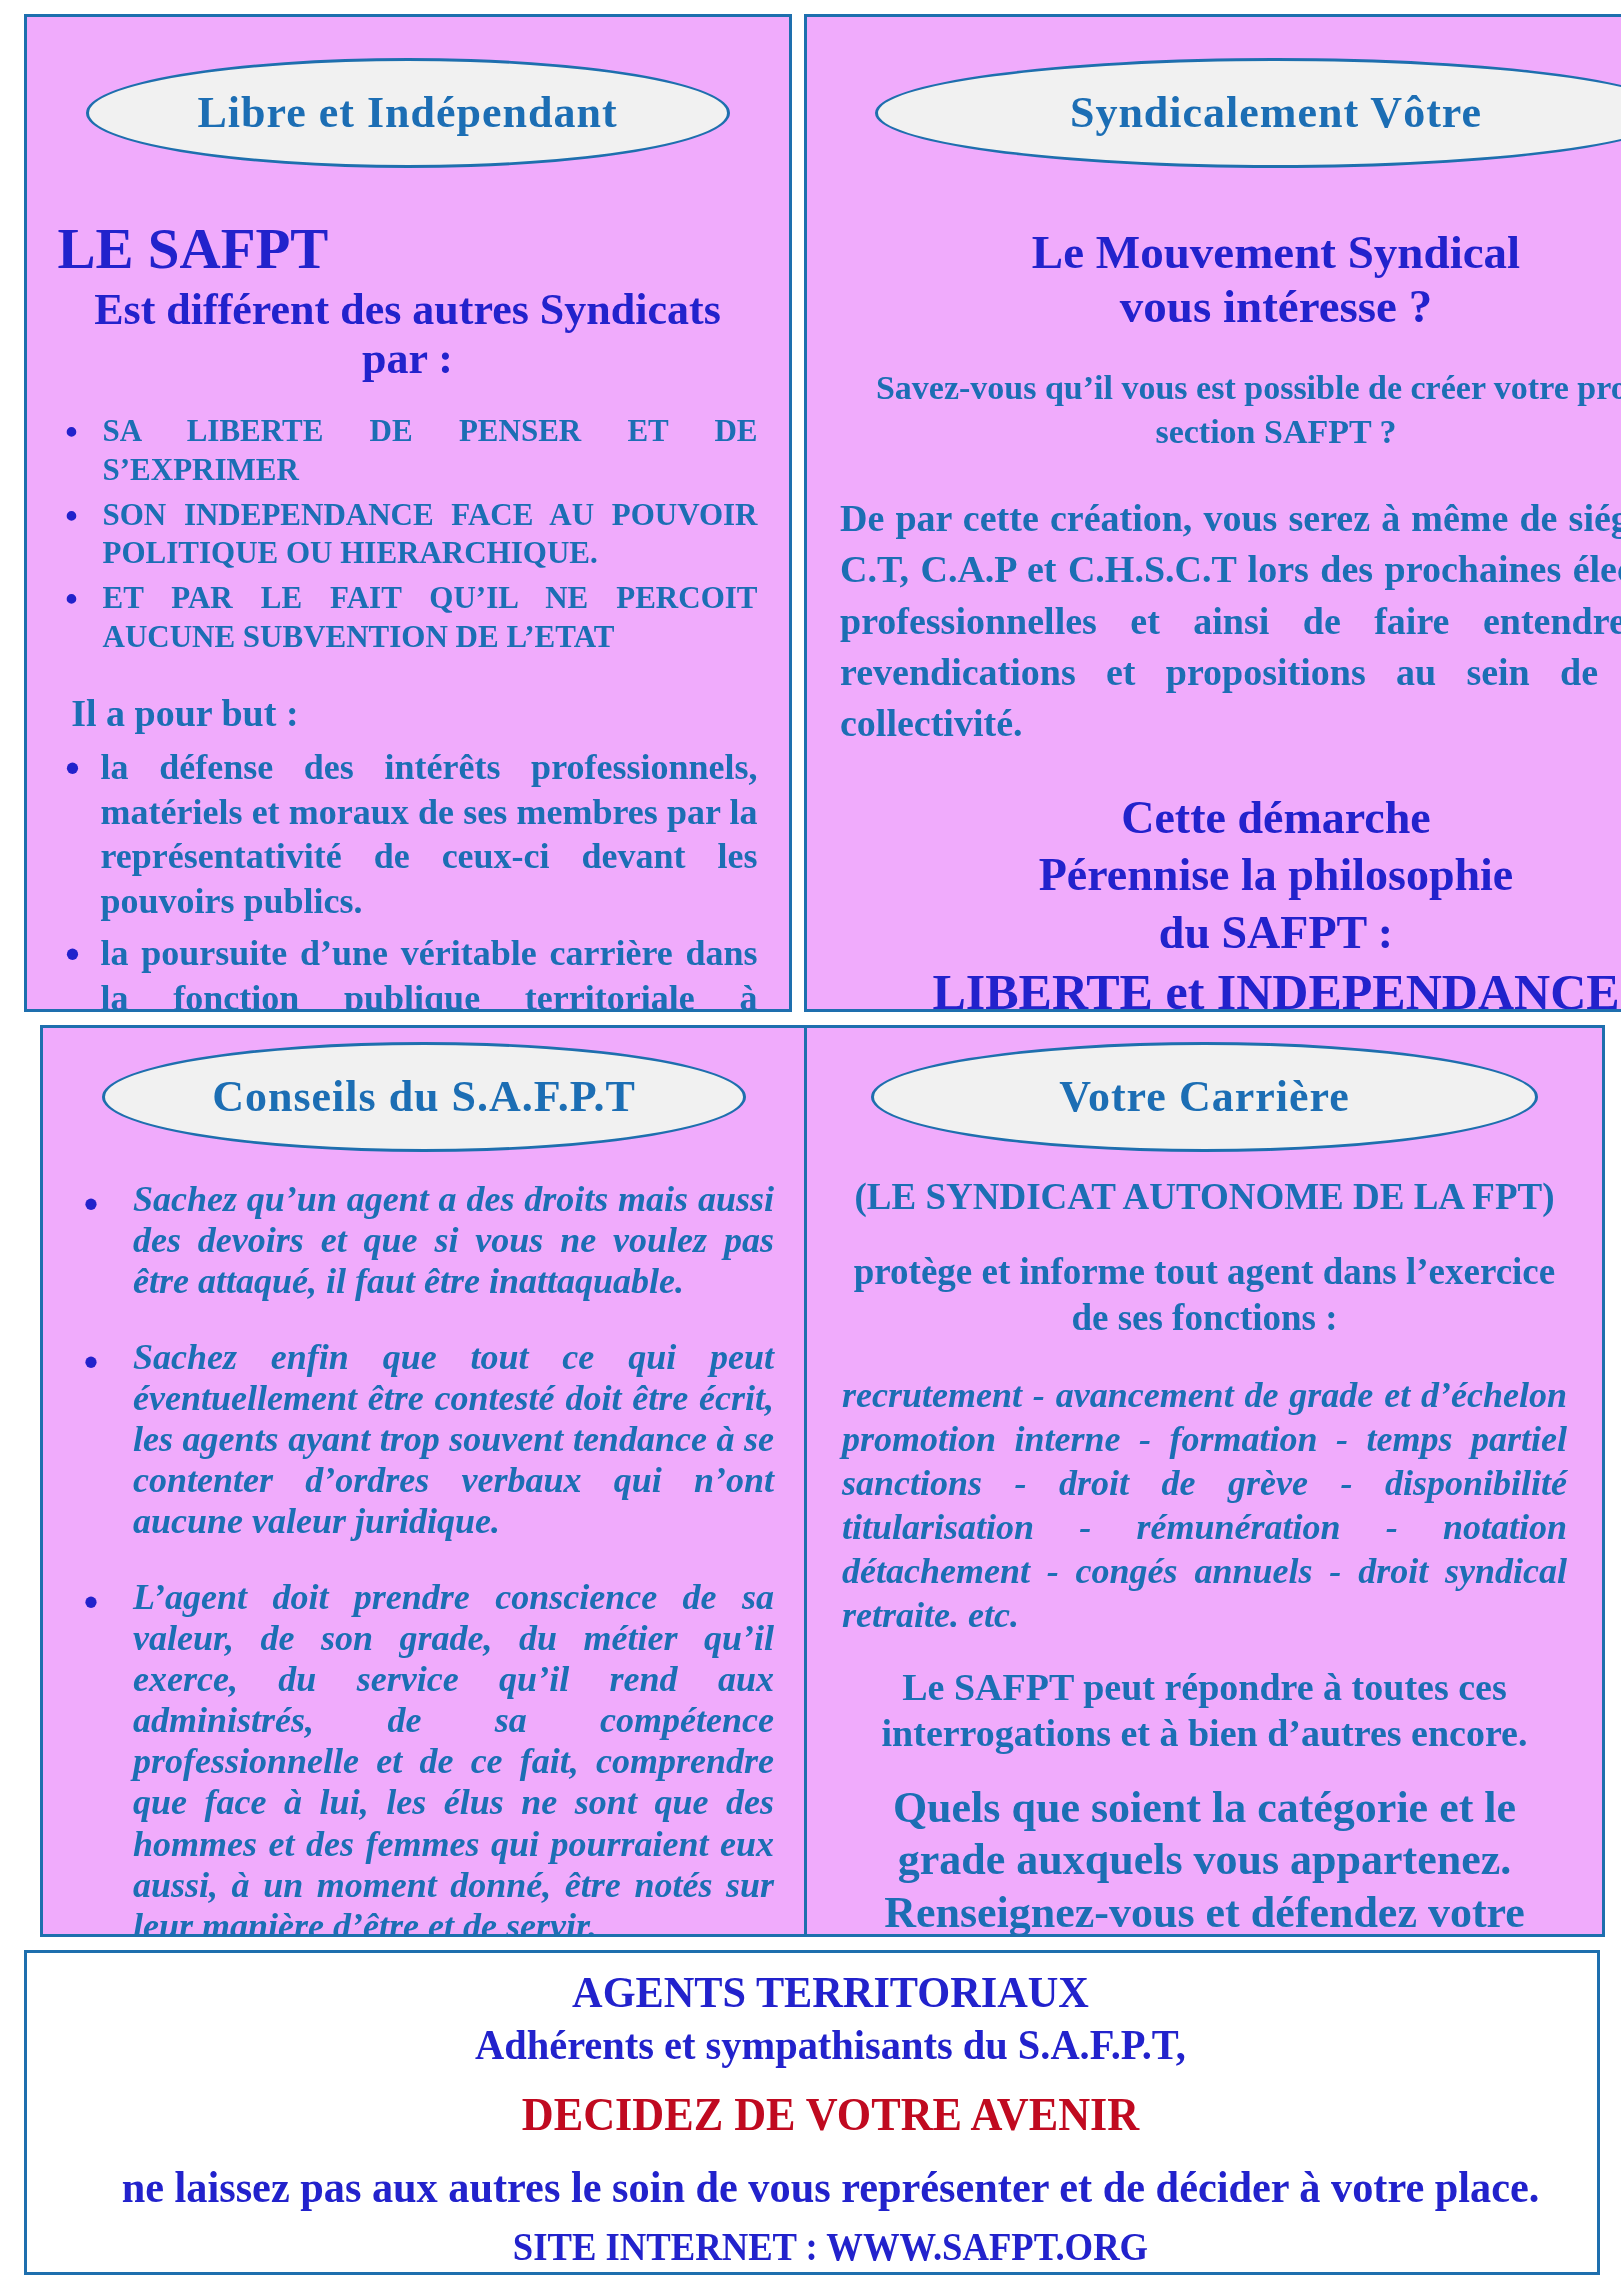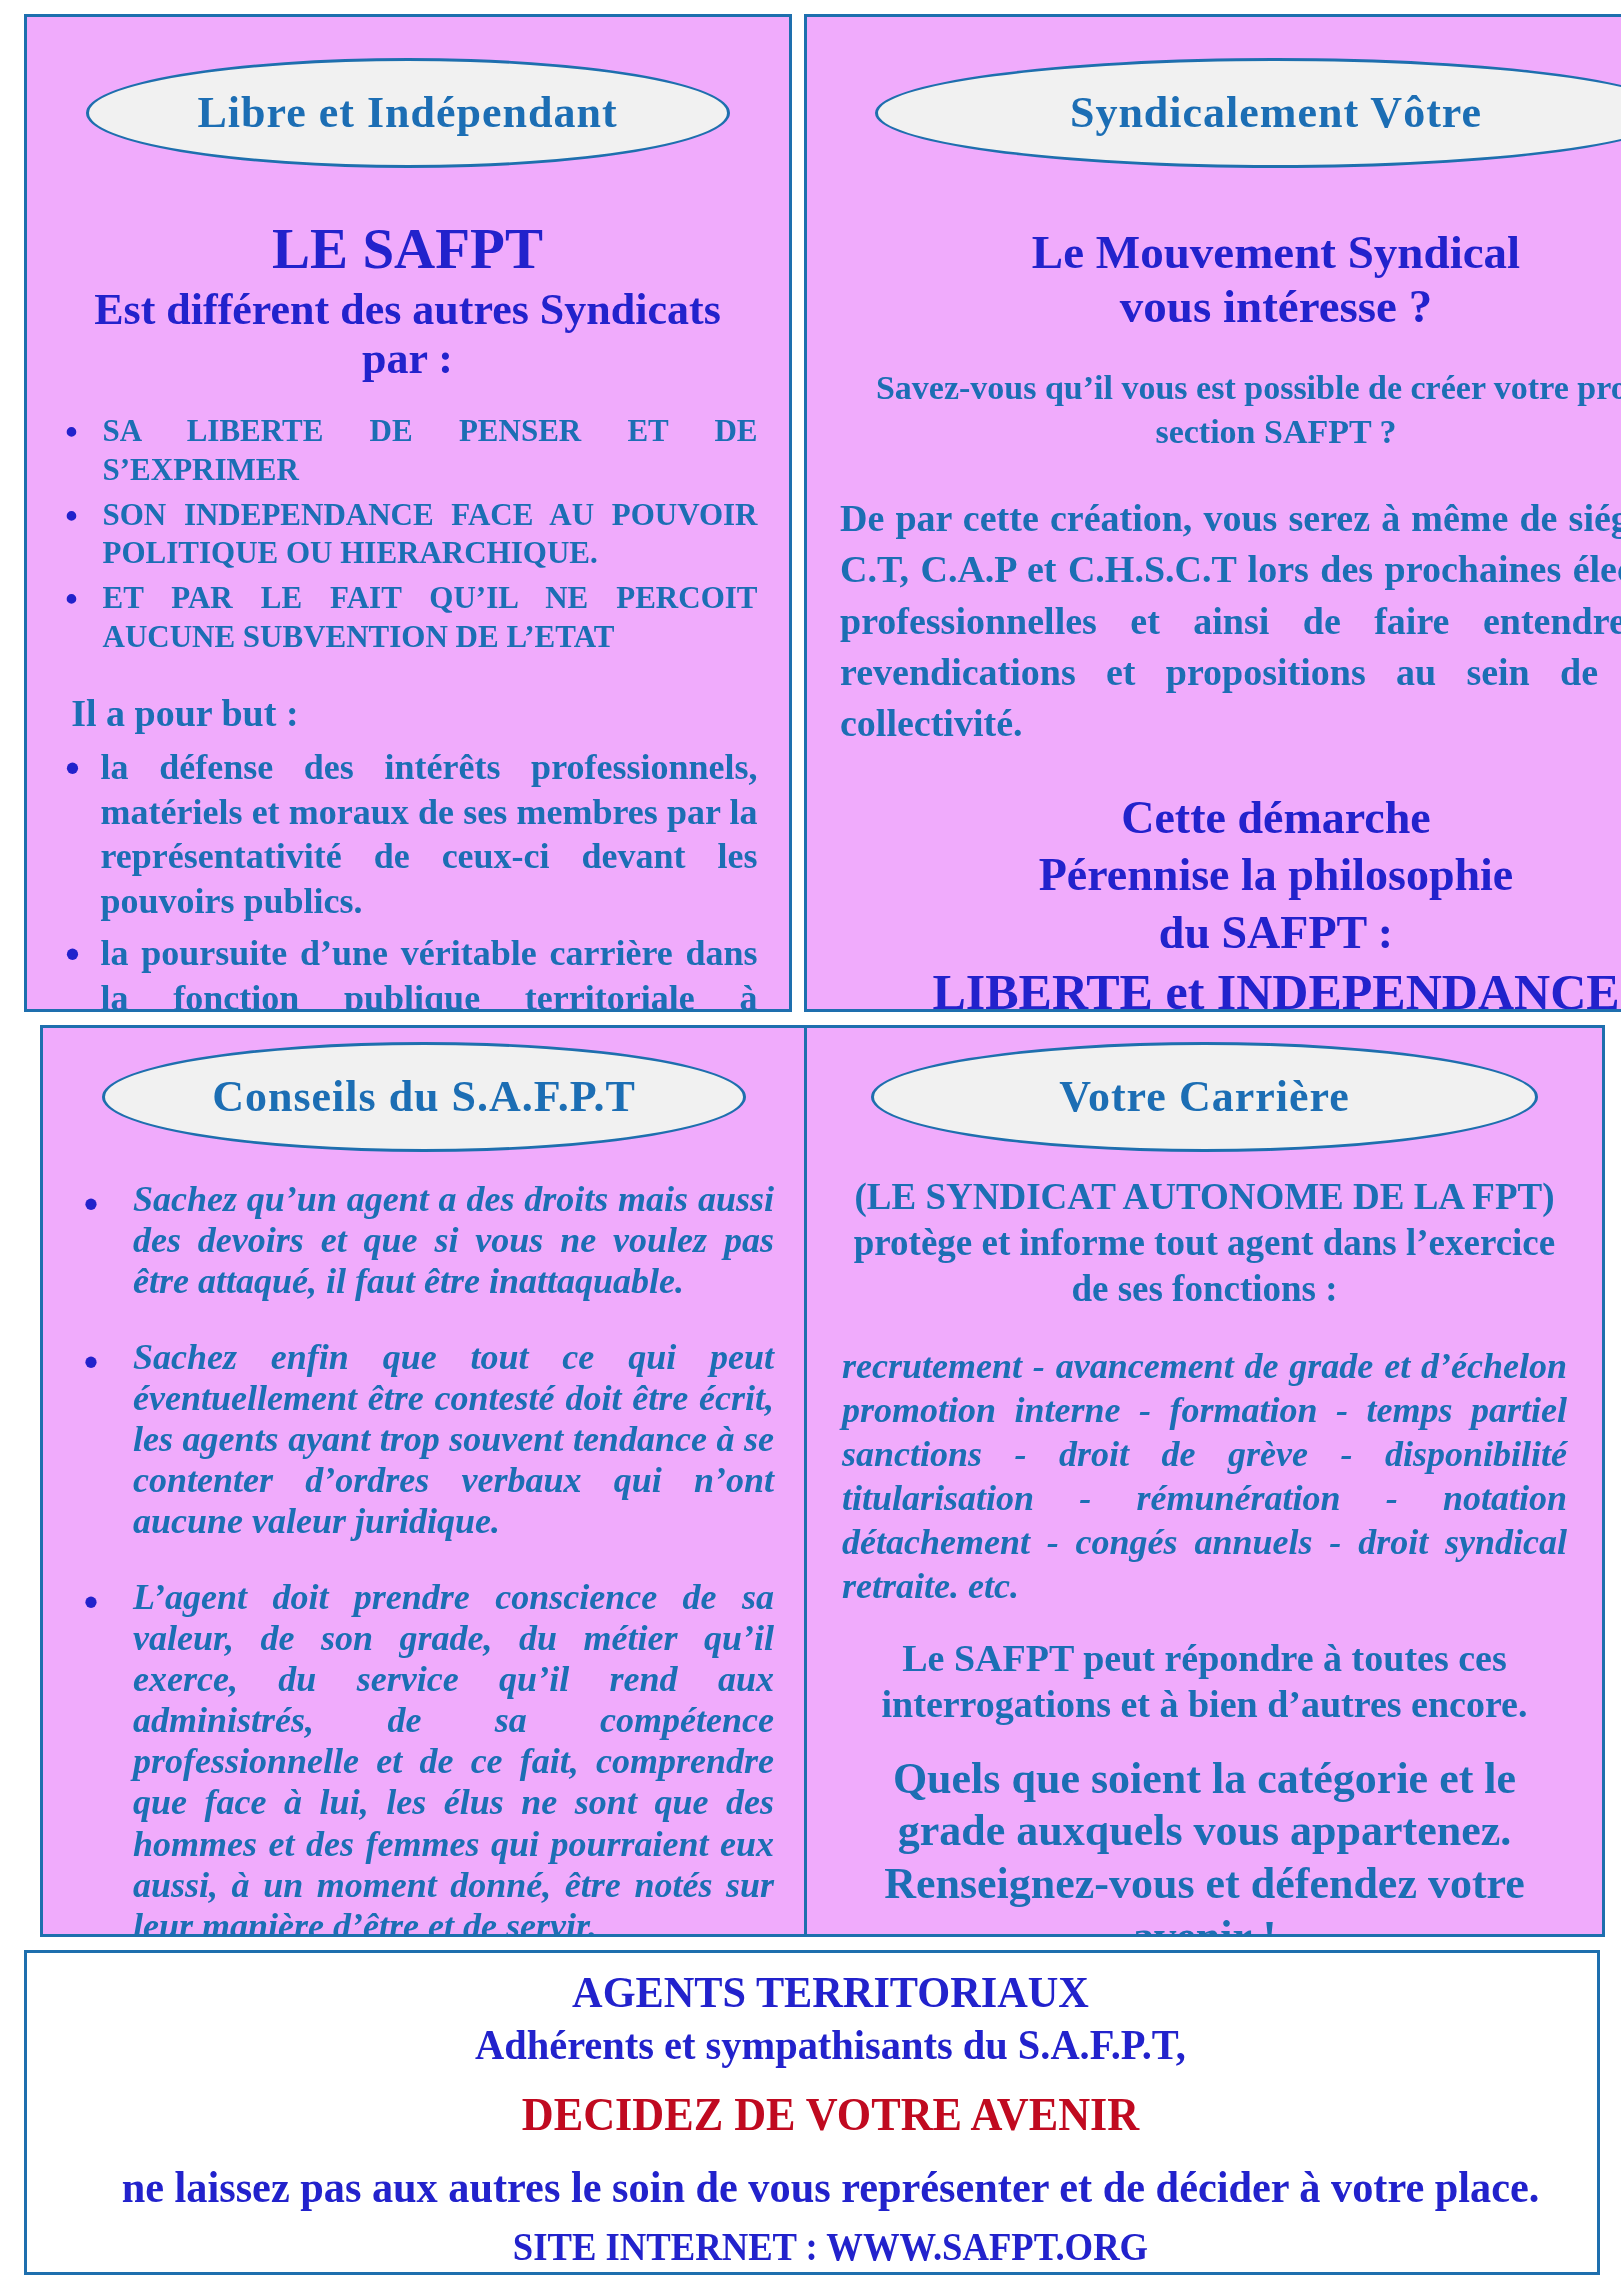--- a/index.html
+++ b/index.html
@@ -39,42 +39,42 @@
     border-radius:50%;
     background:#F1F1F1;
     display:flex;align-items:center;justify-content:center;
     box-sizing:border-box;
   }
   .box-bl .ellipse,.box-br .ellipse{margin-top:13.7px;}
   .ellipse-title{
     font-size:44px;color:#1C6EB4;letter-spacing:1px;
   }
   
-  .tl-heading{margin-top:51px;text-align:center;font-size:57px;color:#2222CC;line-height:1.05;}
+  .tl-heading{margin-top:51px;text-align:left;font-size:57px;color:#2222CC;line-height:1.05;}
   .tl-sub{margin-top:7.8px;text-align:center;font-size:44px;color:#2222CC;line-height:1.1;}
   ul.blist{list-style:none;margin:0;padding:0;}
   ul.caps{margin-top:29px;font-size:31px;line-height:1.25;}
   ul.caps li{position:relative;padding-left:45px;margin-bottom:5.9px;text-align:justify;}
   .dot{position:absolute;left:7.8px;top:-2px;color:#2222CC;font-size:1.15em;}
   .goal-label{margin-top:35px;padding-left:13.7px;font-size:38px;}
   ul.goal{margin-top:9.8px;font-size:36px;line-height:1.24;}
   ul.goal li{position:relative;padding-left:43px;margin-bottom:7.8px;text-align:justify;}
   
   .tr-heading{margin-top:57px;text-align:center;font-size:47px;color:#2222CC;line-height:1.15;}
   .tr-question{margin-top:33px;text-align:center;font-size:34px;line-height:1.3;}
   .tr-body{margin-top:39px;text-align:justify;font-size:38px;line-height:1.35;}
   .tr-closing{margin-top:39px;text-align:center;color:#2222CC;font-size:46px;line-height:1.25;}
   .tr-closing-big{text-align:center;color:#2222CC;font-size:50px;line-height:1.25;}
   
   ul.advice{margin-top:27.4px;font-size:36px;line-height:1.14;font-style:italic;}
   ul.advice li{position:relative;padding-left:59px;margin-bottom:35px;text-align:justify;}
   ul.advice .dot{left:9.8px;top:2px;font-style:normal;}
   
   .br-subtitle{margin-top:23.5px;text-align:center;font-size:37px;line-height:1.2;}
-  .br-intro{text-align:center;font-size:37px;line-height:1.25;}
+  .br-intro{margin-top:29px;text-align:center;font-size:37px;line-height:1.25;}
   .br-topics{margin-top:33px;text-align:justify;font-size:36px;line-height:1.22;font-style:italic;}
   .br-answer{margin-top:27.4px;text-align:center;font-size:38px;line-height:1.2;}
   .br-cta{margin-top:25.5px;text-align:center;font-size:44px;line-height:1.2;}
   
   .bn-line{transform:scaleX(0.94);transform-origin:center;}
   .bn-1{font-size:45px;color:#2222CC;line-height:1.2;}
   .bn-2{font-size:43px;color:#2222CC;line-height:1.2;}
   .bn-3{margin-top:15.7px;font-size:47px;color:#C00A20;line-height:1.2;}
   .bn-4{margin-top:17.6px;font-size:45px;color:#2222CC;line-height:1.2;}
   .bn-5{margin-top:9.8px;font-size:39px;color:#2222CC;line-height:1.2;}

